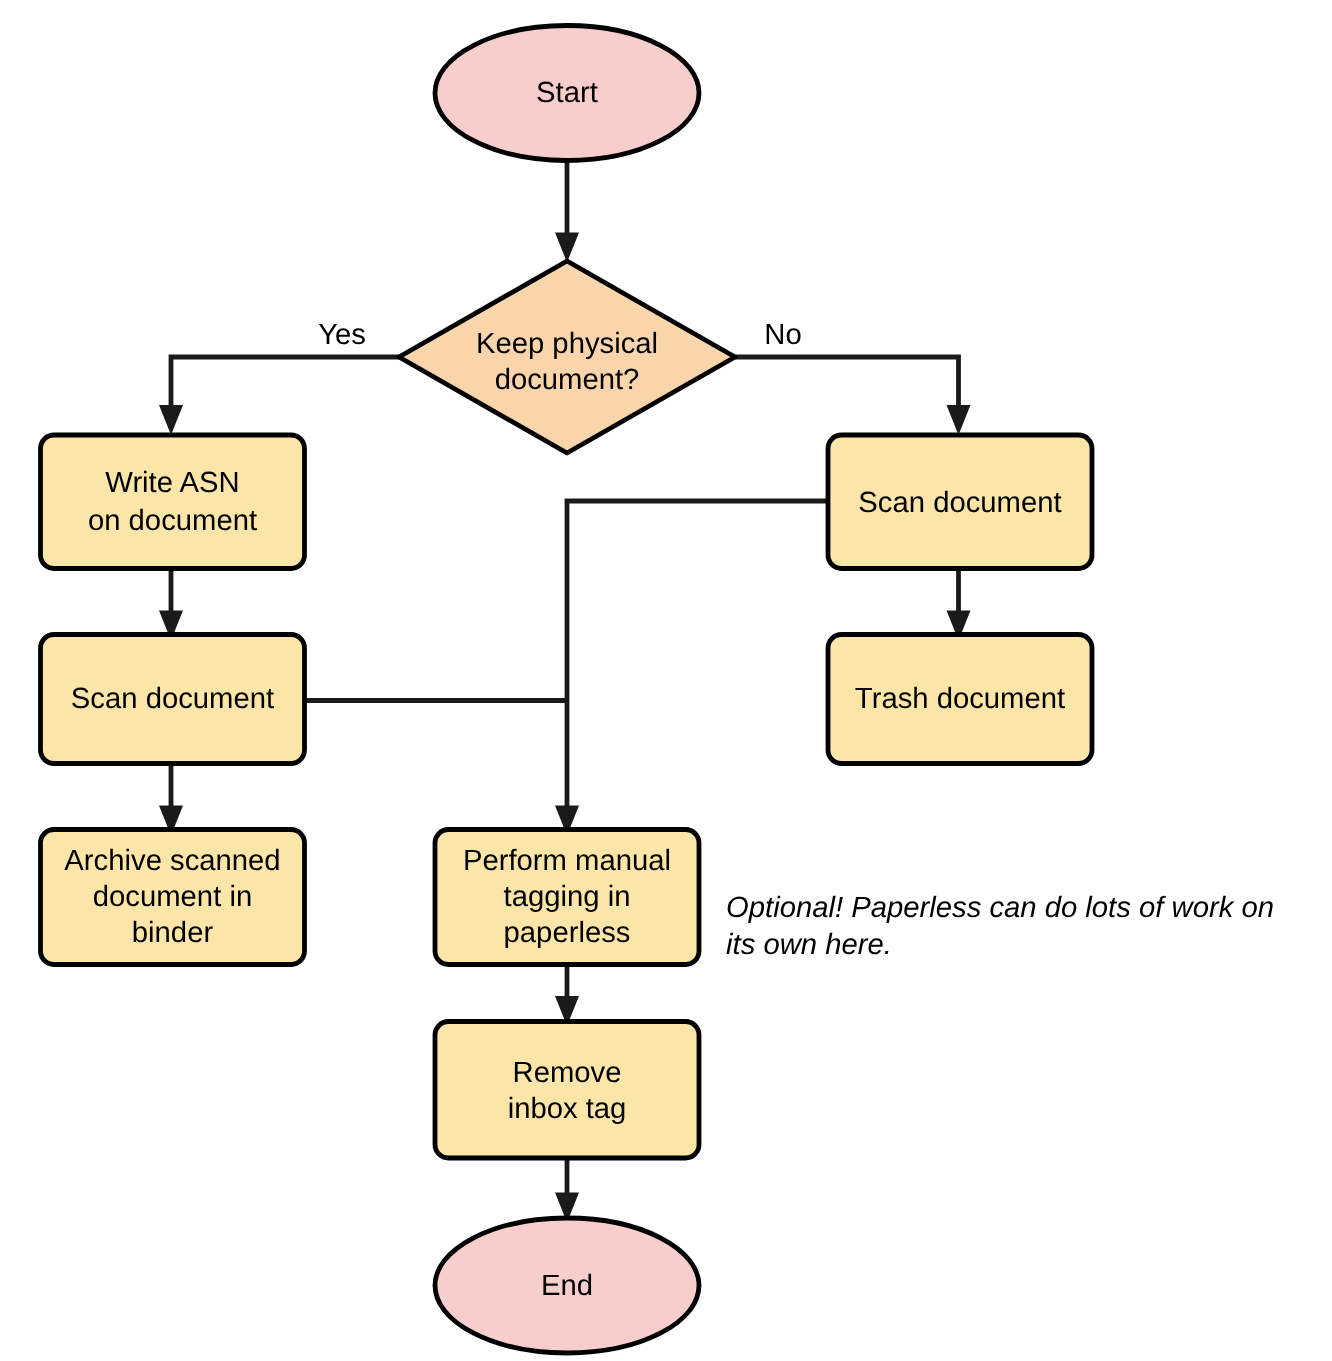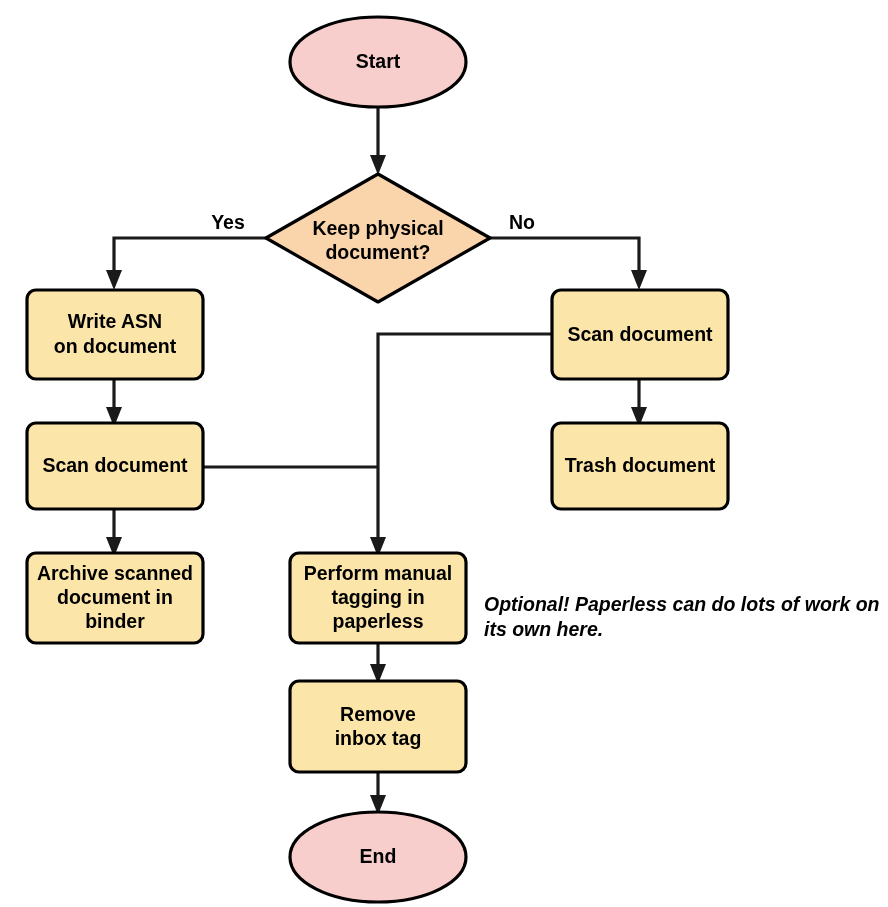--- a/index.html
+++ b/index.html
@@ -11,21 +11,20 @@
     width: 888px;
     height: 907px;
     font-family: "Liberation Sans", sans-serif;
     overflow: hidden;
   }
   #flowchart-root {
     position: relative;
     width: 824px;
     height: 907px;
     background: #ffffff;
-    font-weight: bold;
   }
   svg.flow-canvas {
     position: absolute;
     left: 0;
     top: 0;
     width: 888px;
     height: 907px;
   }
   .node-shape {
     stroke: #000000;

